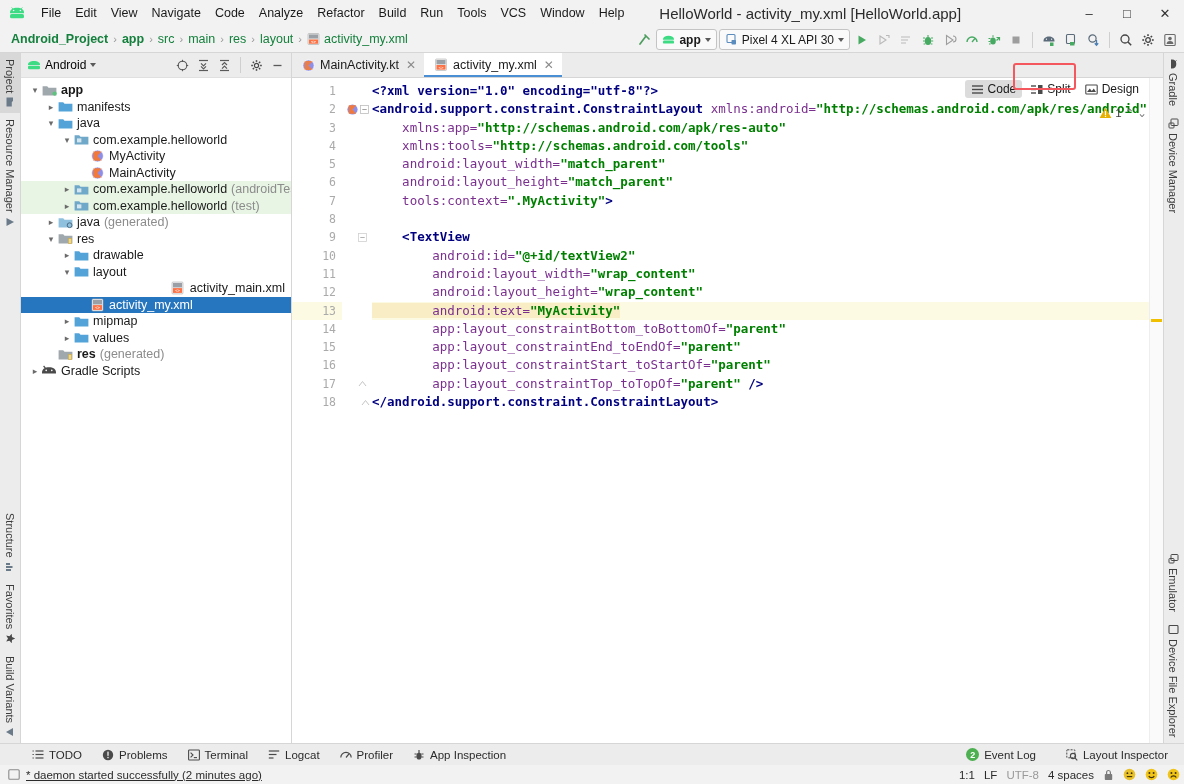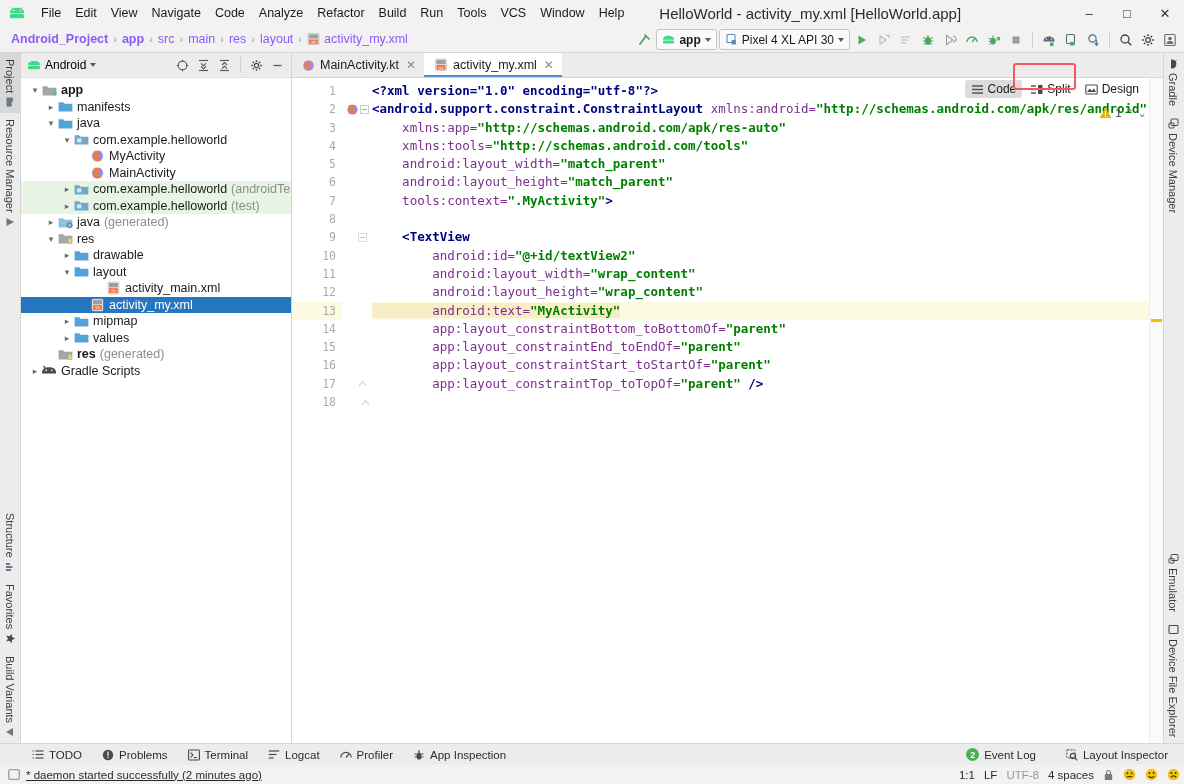--- a/index.html
+++ b/index.html
@@ -31,21 +31,21 @@
   .win-controls { position: absolute; right: 0; top: 0; height: 26px; display:flex; }
   .win-btn { width: 38px; height: 26px; display:flex; align-items:center; justify-content:center; color:#333; font-size:13px; }
 
   
   .navbar {
     height: 27px; display: flex; align-items: center;
     background: #f2f2f2; padding-left: 8px; flex: none;
     border-bottom: 1px solid #d6d6d6;
     position: relative;
   }
-  .crumb { font-size: 12.5px; color: #8b5cf6; padding: 0 3px; }
+  .crumb { font-size: 12.5px; color: #15803d; padding: 0 3px; }
   .crumb.bold { font-weight: bold; }
   .crumb-sep { color: #999; font-size: 11px; padding: 0 2px; }
   .crumb-file { display:flex; align-items:center; gap:4px; }
 
   .toolbar-right {
     position: absolute; right: 4px; top: 0; height: 27px;
     display: flex; align-items: center; gap: 2px;
   }
   .tb-btn { width: 20px; height: 21px; display:flex; align-items:center; justify-content:center; border-radius:2px;}
   .tb-sep { width: 1px; height: 16px; background: #cfcfcf; margin: 0 4px; }
@@ -609,21 +609,21 @@
           </div>
           <div class="tnode" style="padding-left: 40px;">
             <span class="arrow" style="font-size: 9px;">▾</span>
             <span class="ticon">
               <svg width="15" height="13" viewBox="0 0 15 13">
                 <path d="M0.6 2.2 H5.2 L6.5 3.7 H14.4 V11.4 H0.6 Z" fill="#53a3d8"></path>
               </svg>
             </span>
             <span class="tlabel">layout</span>
           </div>
-          <div class="tnode" style="padding-left: 72px;">
+          <div class="tnode" style="padding-left: 44px; justify-content: flex-end;">
             <span class="arrow"></span>
             <span class="ticon">
               <svg width="15" height="14" viewBox="0 0 15 14">
                 <rect x="2" y="1" width="11" height="12" rx="1" fill="#efefef" stroke="#b0b0b0" stroke-width="0.6"></rect>
                 <rect x="3" y="2" width="9" height="4.4" fill="#9aa0a6"></rect>
                 <rect x="3" y="7.1" width="9" height="4.8" fill="#ff7043"></rect>
                 <text x="7.5" y="11" font-size="4.3" fill="#fff" text-anchor="middle" font-family="DejaVu Sans Mono, monospace">&lt;&gt;</text>
               </svg>
             </span>
             <span class="tlabel">activity_main.xml</span>
@@ -840,20 +840,21 @@
             <div class="cline">&nbsp;</div>
             <div class="cline"><span class="k-tag">    &lt;TextView</span></div>
             <div class="cline"><span class="k-attr">        android:id=</span><span class="k-val">"@+id/textView2"</span></div>
             <div class="cline"><span class="k-attr">        android:layout_width=</span><span class="k-val">"wrap_content"</span></div>
             <div class="cline"><span class="k-attr">        android:layout_height=</span><span class="k-val">"wrap_content"</span></div>
             <div class="cline hl-row"><span class="k-attr hl">        android:text=</span><span class="k-val hl">"MyActivity"</span></div>
             <div class="cline"><span class="k-attr">        app:layout_constraintBottom_toBottomOf=</span><span class="k-val">"parent"</span></div>
             <div class="cline"><span class="k-attr">        app:layout_constraintEnd_toEndOf=</span><span class="k-val">"parent"</span></div>
             <div class="cline"><span class="k-attr">        app:layout_constraintStart_toStartOf=</span><span class="k-val">"parent"</span></div>
             <div class="cline"><span class="k-attr">        app:layout_constraintTop_toTopOf=</span><span class="k-val">"parent"</span><span class="k-tag"> /&gt;</span></div>
+            <div class="cline"><span class="k-tag">&lt;/android.support.constraint.ConstraintLayout&gt;</span></div>
           </div>
         <div class="editor-right">
           <div class="mini-mark" style="top:241px; left:1px; width:11px; background:#f0c000;"></div>
         </div>
       </div>
     </div>
 
     <div class="rail rail-right">
       <div class="rail-grp">
         <div class="rail-item">

